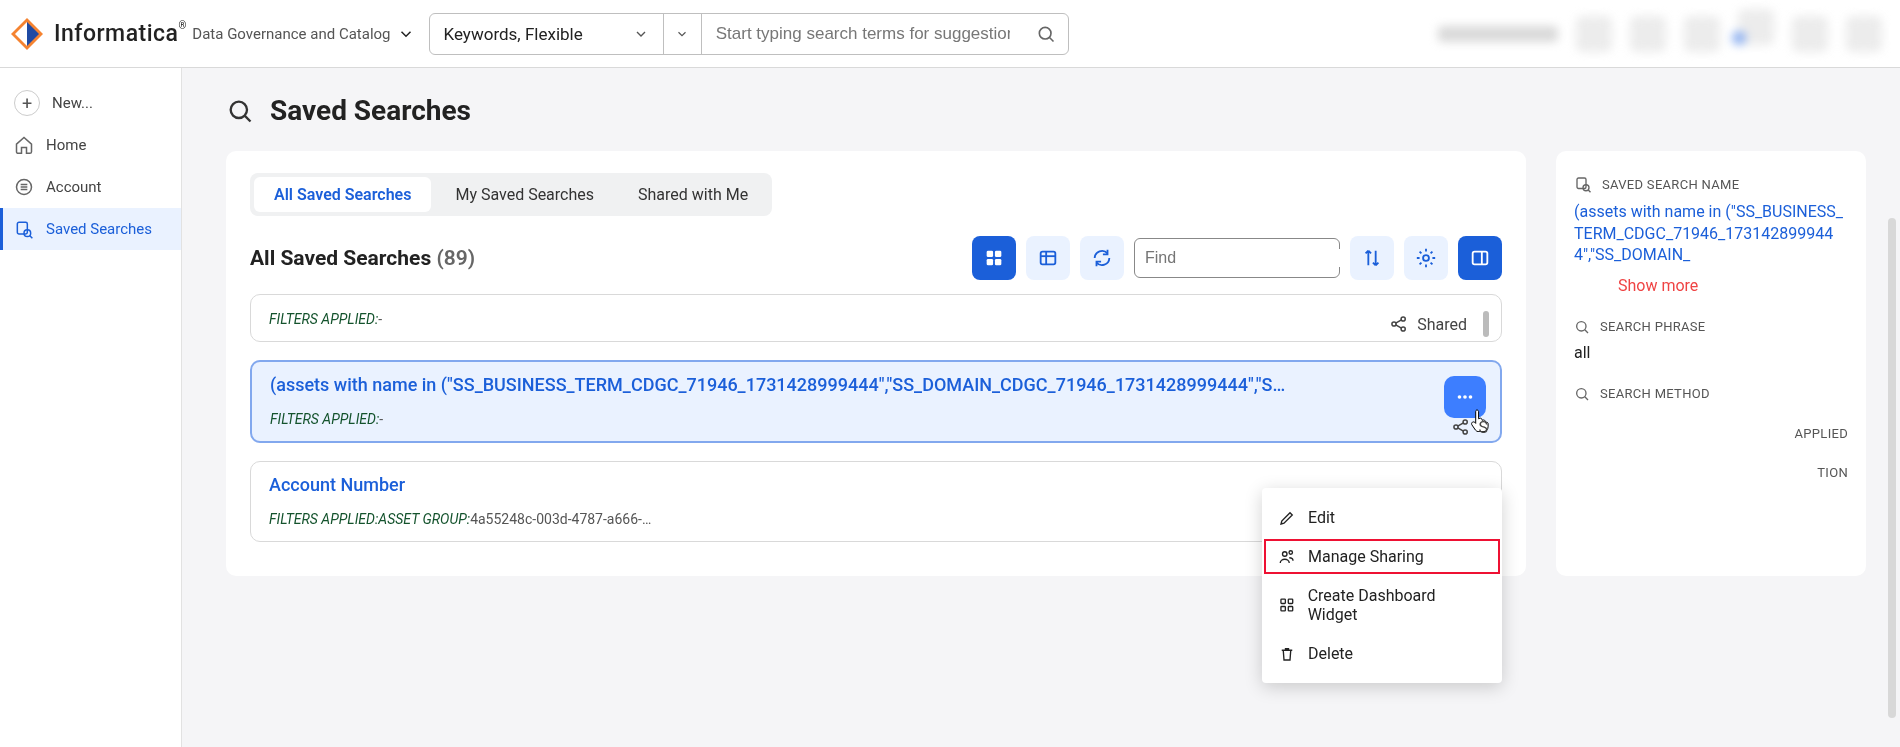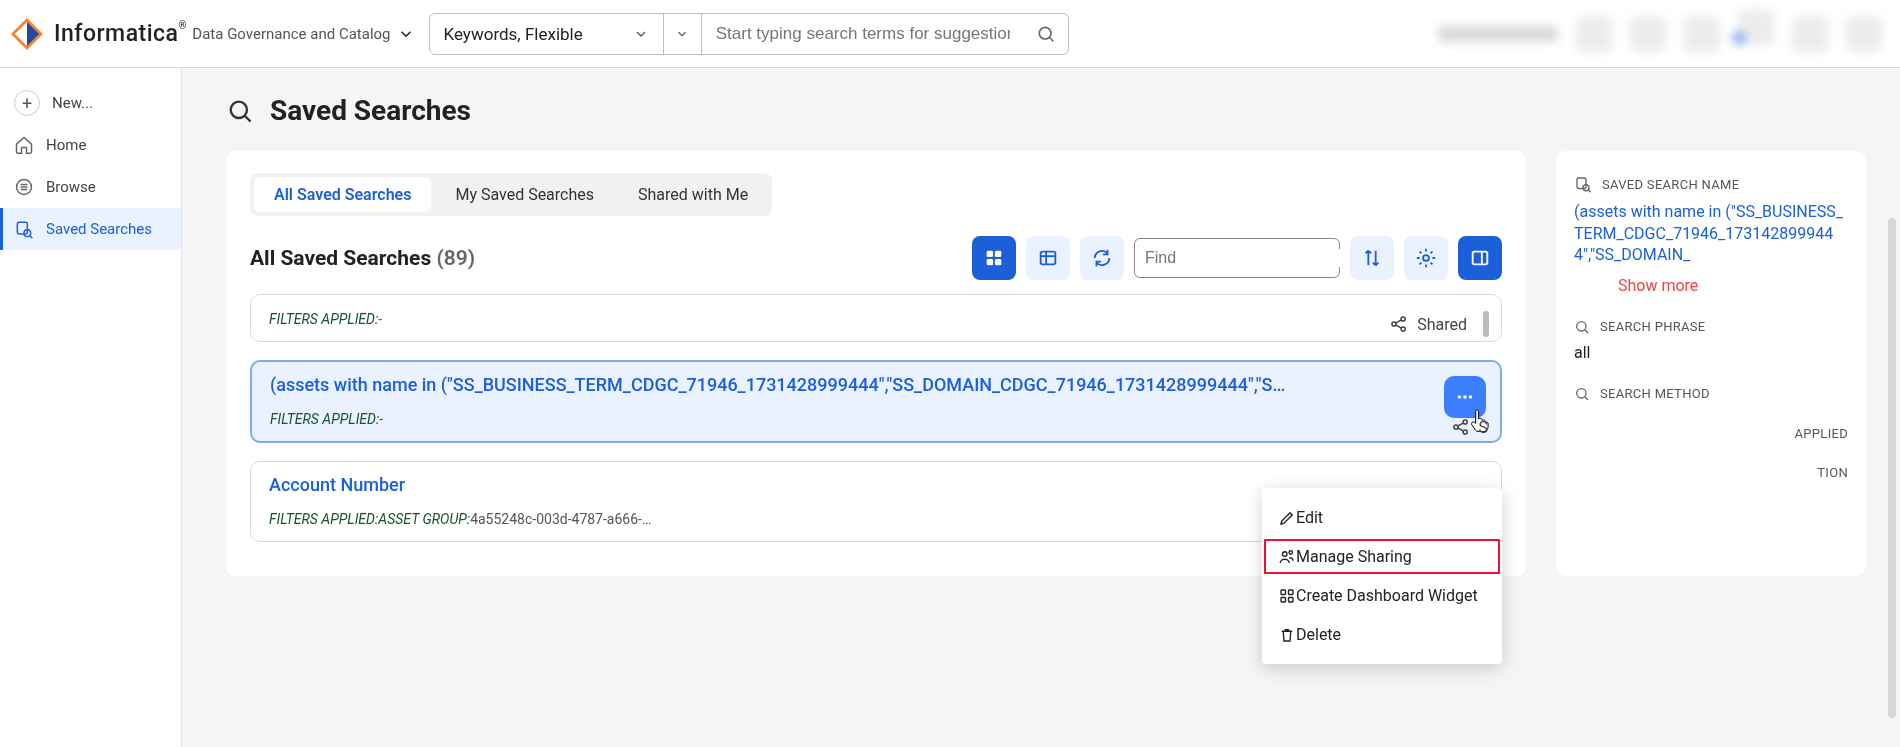--- a/index.html
+++ b/index.html
@@ -57,21 +57,21 @@
   .card.selected { background:#eaf2ff; border-color:#82a8ee; border-width:2px; }
   .card .filters { margin-top:16px; font-size:14px; color:#555;}
   .card .filters .lab { color:#14532d;font-style:italic; }
   .card .shared { position:absolute; right:12px; bottom:4px; display:flex; align-items:center; gap:8px; color:#444; font-size:16px;}
   .share-ic svg { width:20px; height:20px; }
   .tiny-bar { width:6px; height:26px; background:#bbb; border-radius:3px; margin-left:8px;}
   .more-btn { position:absolute; right:14px; top:14px; width:42px; height:42px; border-radius:10px; background:#3d7eff; color:#fff; display:flex; align-items:center; justify-content:center; cursor:pointer;}
   .cursor-hand { position:absolute; right:10px; top:46px; font-size:18px;}
   
   .ctx-menu { position:absolute; left: 1080px; top: 420px; width: 240px; background:#fff; box-shadow:0 4px 18px rgba(0,0,0,.18); border-radius:4px; padding:10px 0; z-index:20;}
-  .ctx-item { display:flex; align-items:center; gap:0; padding:10px 16px; font-size:16px; color:#222; cursor:pointer;}
+  .ctx-item { display:flex; align-items:center; gap:12px; padding:10px 16px; font-size:16px; color:#222; cursor:pointer;}
   .ctx-item.hl { outline:2px solid #e13; outline-offset:-4px;}
   
   .detail-block { margin-bottom:24px;}
   .detail-label { display:flex; align-items:center; gap:10px; color:#555; font-size:13px; letter-spacing:.3px; margin-bottom:8px;}
   .detail-link { color:#1b5fd9; font-size:16px; word-break:break-all; line-height:1.35;}
   .show-more { color:#ef4444; font-size:16px; margin-top:10px; cursor:pointer;margin-left:44px;}
   .scrollbar-fake { position:absolute; right:4px; top:150px; width:8px; height:500px; background:#d8d8d8; border-radius:4px;}
   svg { display:block;}
 </style>
 </head>
@@ -226,21 +226,21 @@
           </svg>
         </span>
       <span>Home</span>
     </div>
     <div class="side-item">
       <span>
           <svg width="20" height="20" viewBox="0 0 24 24" style="color:#666">
             <use href="#i-list"></use>
           </svg>
         </span>
-      <span>Browse</span>
+      <span>Account</span>
     </div>
     <div class="side-item active">
       <span>
           <svg width="20" height="20" viewBox="0 0 24 24">
             <use href="#i-savedsearch"></use>
           </svg>
         </span>
       <span>Saved Searches</span>
     </div>
   </div>

